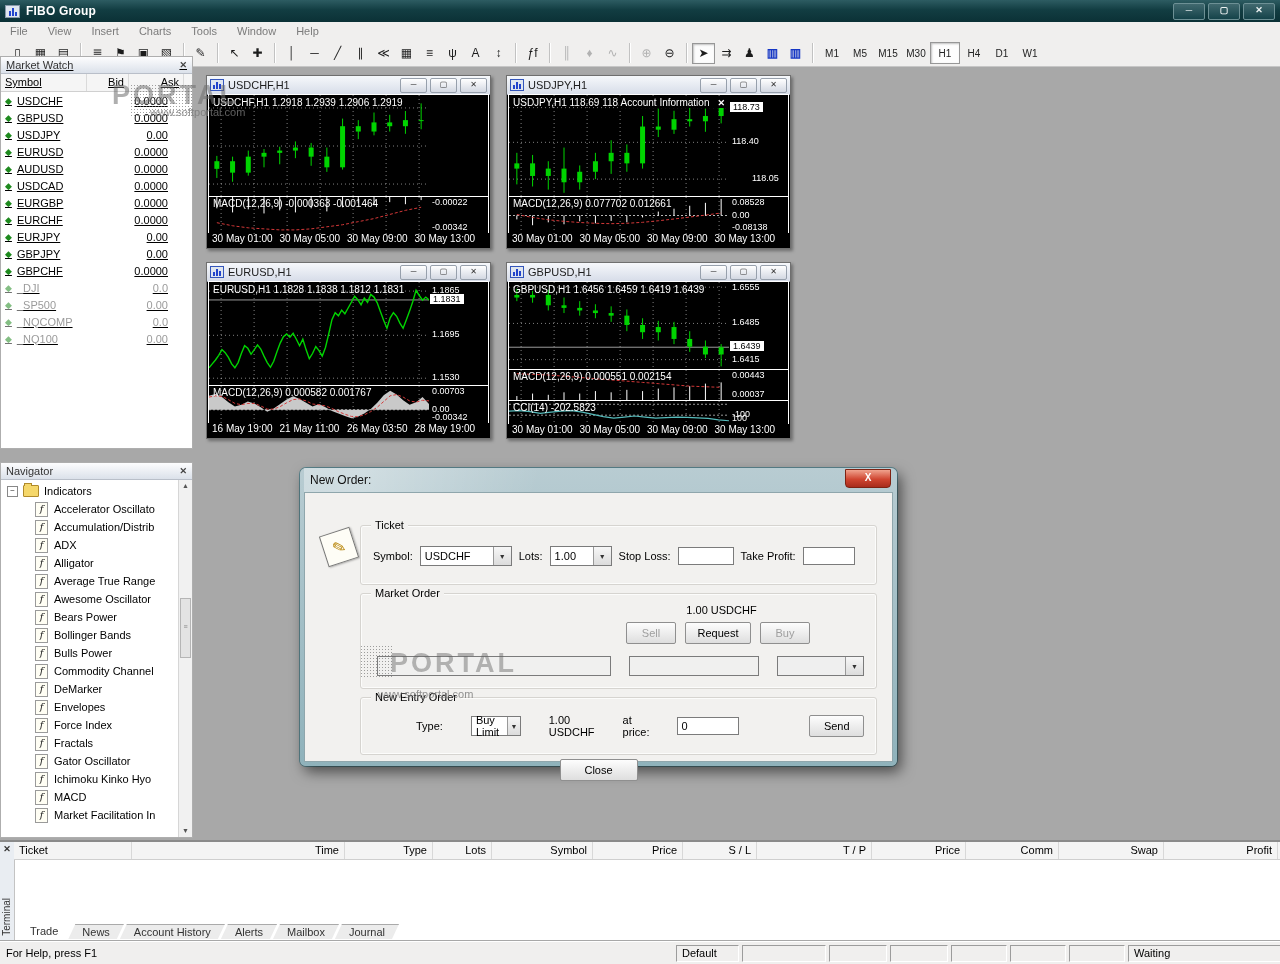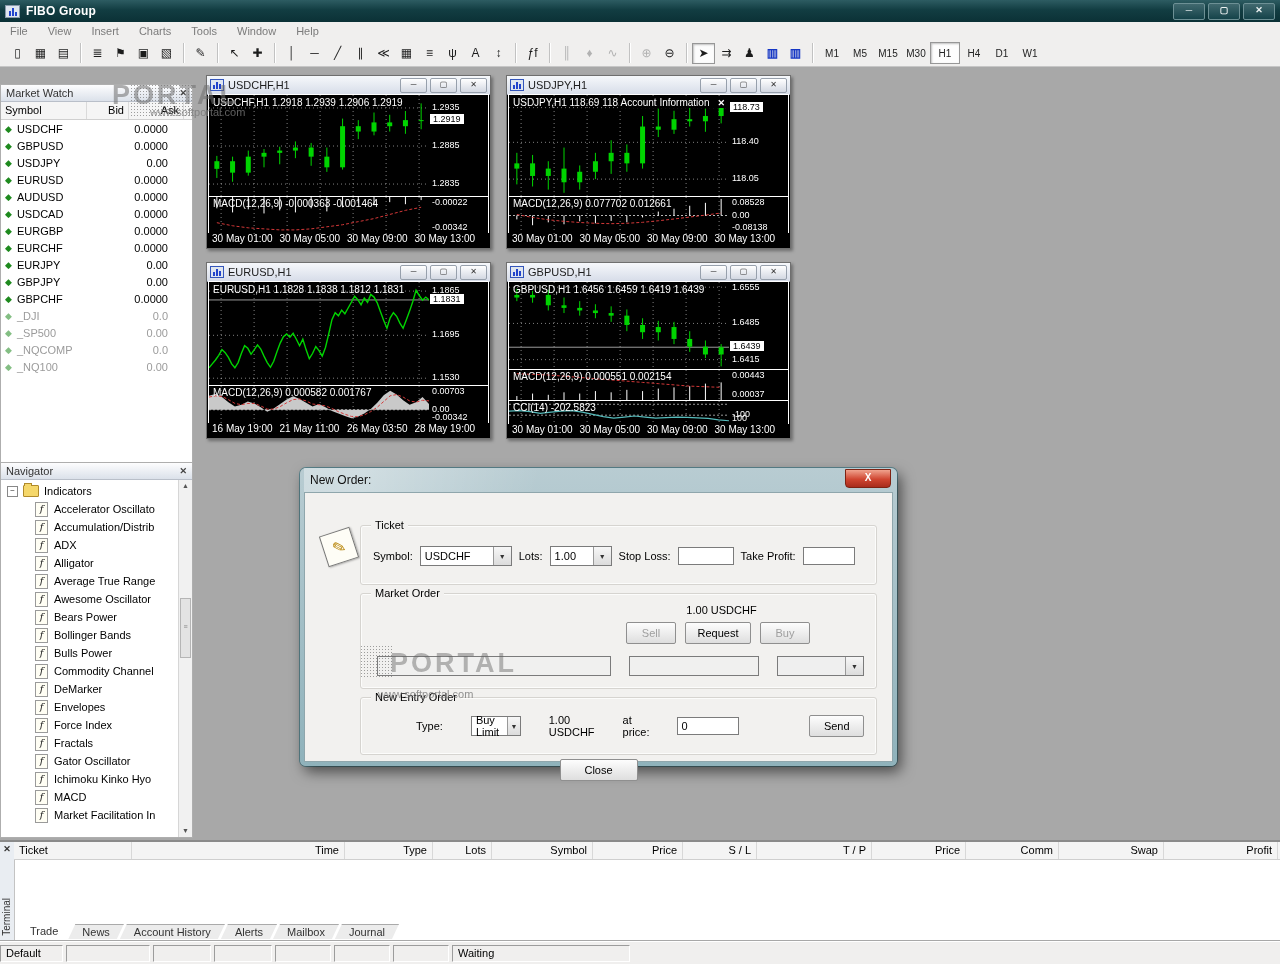--- a/index.html
+++ b/index.html
@@ -31,21 +31,21 @@
   .tb-btn.pressed{background:#fcfcfc;border:1px solid #979797;box-shadow:inset 1px 1px 2px #c0c0c0;
     width:21px;height:19px;}
   .tf-btn{min-width:22px;height:20px;padding:0 3px;font-size:10px;color:#222;
     display:flex;align-items:center;justify-content:center;}
   .tf-btn.active{background:#fdfdfd;border:1px solid #979797;box-shadow:inset 1px 1px 2px #c0c0c0;}
   
   .panel{position:absolute;background:#fff;border:1px solid #aeaeae;box-sizing:border-box;}
   .panel-caption{height:16px;background:linear-gradient(#fdfdfe,#dbe1ea);border-bottom:1px solid #b9bfc9;
     display:flex;align-items:center;padding:0 5px;color:#333;}
   .panel-close{margin-left:auto;font-size:9px;font-weight:bold;color:#444;}
-  #market-watch{left:0;top:84px;width:193px;height:393px;}
+  #market-watch{left:0;top:56px;width:193px;height:393px;text-decoration:underline;}
   .mw-header{display:flex;height:17px;background:#f5f5f5;border-bottom:1px solid #d0d0d0;align-items:center;}
   .mw-header span{box-sizing:border-box;padding:0 4px;border-right:1px solid #dadada;height:17px;line-height:17px;}
   .mw-rows{overflow:hidden;}
   .mw-row{display:flex;height:17px;align-items:center;}
   .mw-sym{width:86px;display:flex;align-items:center;gap:5px;padding-left:4px;box-sizing:border-box;}
   .mw-diamond{color:#1e8a1e;font-size:9px;}
   .mw-bid{flex:1;text-align:right;padding-right:24px;}
   .mw-row.dim{color:#9b9b9b;}
   .mw-row.dim .mw-diamond{opacity:.55;}
   #navigator{left:0;top:462px;width:193px;height:376px;}
@@ -573,26 +573,20 @@
           <rect x="146.78571428571428" y="31.208955223880878" width="5" height="5.328358208954683" fill="#00d400"></rect>
           <line x1="165" y1="17.50746268656711" x2="165" y2="40.34328358208892" stroke="#00d400"></line>
           <rect x="162.5" y="27.402985074625832" width="5" height="9.134328358209729" fill="#00d400"></rect>
           <line x1="180.71428571428572" y1="19.791044776119122" x2="180.71428571428572" y2="36.53731343283556" stroke="#00d400"></line>
           <rect x="178.21428571428572" y="27.402985074625832" width="5" height="3.805970149255046" fill="#00d400"></rect>
           <line x1="196.42857142857142" y1="15.985074626865782" x2="196.42857142857142" y2="38.82089552238758" stroke="#00d400"></line>
           <rect x="193.92857142857142" y="25.11940298507382" width="5" height="6.089552238807059" fill="#00d400"></rect>
           <line x1="212.14285714285714" y1="8.373134328357366" x2="212.14285714285714" y2="34.25373134328356" stroke="#00d400"></line>
           <rect x="209.64285714285714" y="25.11940298507382" width="5" height="1" fill="#00d400"></rect>
         </svg>
-        <div class="scale" style="left: 220px; width: 60px;">
-          <div class="slabel" style="top: 6.9403px;">1.2935</div>
-          <div class="slabel boxed" style="top: 19.1194px;">1.2919</div>
-          <div class="slabel" style="top: 45px;">1.2885</div>
-          <div class="slabel" style="top: 83.0597px;">1.2835</div>
-        </div>
       </div>
       <div class="pane" style="height: 37px; width: 100%;">
         <svg width="220" height="37" class="plot">
           <line x1="12.1" y1="0" x2="12.1" y2="37" stroke="#fff" stroke-dasharray="1,3" opacity="0.5"></line>
           <line x1="45.099999999999994" y1="0" x2="45.099999999999994" y2="37" stroke="#fff" stroke-dasharray="1,3" opacity="0.5"></line>
           <line x1="78.1" y1="0" x2="78.1" y2="37" stroke="#fff" stroke-dasharray="1,3" opacity="0.5"></line>
           <line x1="111.1" y1="0" x2="111.1" y2="37" stroke="#fff" stroke-dasharray="1,3" opacity="0.5"></line>
           <line x1="144.1" y1="0" x2="144.1" y2="37" stroke="#fff" stroke-dasharray="1,3" opacity="0.5"></line>
           <line x1="177.10000000000002" y1="0" x2="177.10000000000002" y2="37" stroke="#fff" stroke-dasharray="1,3" opacity="0.5"></line>
           <line x1="210.1" y1="0" x2="210.1" y2="37" stroke="#fff" stroke-dasharray="1,3" opacity="0.5"></line>
@@ -684,21 +678,21 @@
           <line x1="180.71428571428572" y1="10.515463917525196" x2="180.71428571428572" y2="31.546391752577065" stroke="#00d400"></line>
           <rect x="178.21428571428572" y="24.185567010308233" width="5" height="2.103092783506227" fill="#00d400"></rect>
           <line x1="196.42857142857142" y1="13.670103092783037" x2="196.42857142857142" y2="36.804123711339656" stroke="#00d400"></line>
           <rect x="193.92857142857142" y="21.030927835050377" width="5" height="5.257731958764083" fill="#00d400"></rect>
           <line x1="212.14285714285714" y1="5.257731958762591" x2="212.14285714285714" y2="28.39175257731921" stroke="#00d400"></line>
           <rect x="209.64285714285714" y="12.61855670102993" width="5" height="8.412371134020447" fill="#00d400"></rect>
         </svg>
         <div class="scale" style="left: 220px; width: 60px;">
           <div class="slabel boxed" style="top: 6.61856px;">118.73</div>
           <div class="slabel" style="top: 41.3196px;">118.40</div>
-          <div class="slabel" style="top: 78.1237px;">118.05</div>
+          <div class="slabel" style="top: 78.1237px; margin-left: 20px;">118.05</div>
         </div>
       </div>
       <div class="pane" style="height: 37px; width: 100%;">
         <svg width="220" height="37" class="plot">
           <line x1="12.1" y1="0" x2="12.1" y2="37" stroke="#fff" stroke-dasharray="1,3" opacity="0.5"></line>
           <line x1="45.099999999999994" y1="0" x2="45.099999999999994" y2="37" stroke="#fff" stroke-dasharray="1,3" opacity="0.5"></line>
           <line x1="78.1" y1="0" x2="78.1" y2="37" stroke="#fff" stroke-dasharray="1,3" opacity="0.5"></line>
           <line x1="111.1" y1="0" x2="111.1" y2="37" stroke="#fff" stroke-dasharray="1,3" opacity="0.5"></line>
           <line x1="144.1" y1="0" x2="144.1" y2="37" stroke="#fff" stroke-dasharray="1,3" opacity="0.5"></line>
           <line x1="177.10000000000002" y1="0" x2="177.10000000000002" y2="37" stroke="#fff" stroke-dasharray="1,3" opacity="0.5"></line>
@@ -1016,20 +1010,21 @@
       <span class="ttab active">Trade</span>
       <span class="ttab">News</span>
       <span class="ttab">Account History</span>
       <span class="ttab">Alerts</span>
       <span class="ttab">Mailbox</span>
       <span class="ttab">Journal</span>
     </div>
 </div>
 
 <div id="statusbar">
+  <span class="sb-help">For Help, press F1</span>
 <span class="sb-cell" style="width: 63px; flex: 0 0 63px;">Default</span>
     <span class="sb-cell" style="width: 84px; flex: 0 0 84px;"></span>
     <span class="sb-cell" style="width: 58px; flex: 0 0 58px;"></span>
     <span class="sb-cell" style="width: 58px; flex: 0 0 58px;"></span>
     <span class="sb-cell" style="width: 56px; flex: 0 0 56px;"></span>
     <span class="sb-cell" style="width: 56px; flex: 0 0 56px;"></span>
     <span class="sb-cell" style="width: 56px; flex: 0 0 56px;"></span>
     <span class="sb-cell" style="width: 178px; flex: 0 0 178px;">Waiting</span>
   </div>
 

